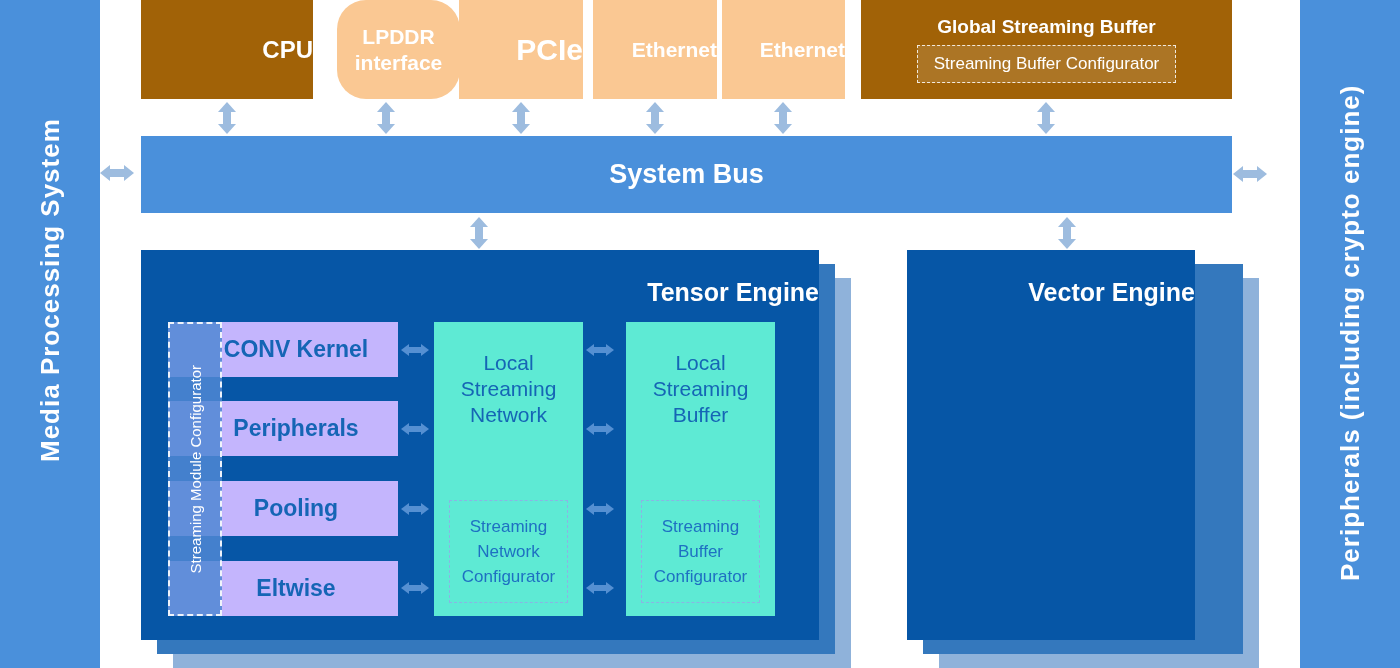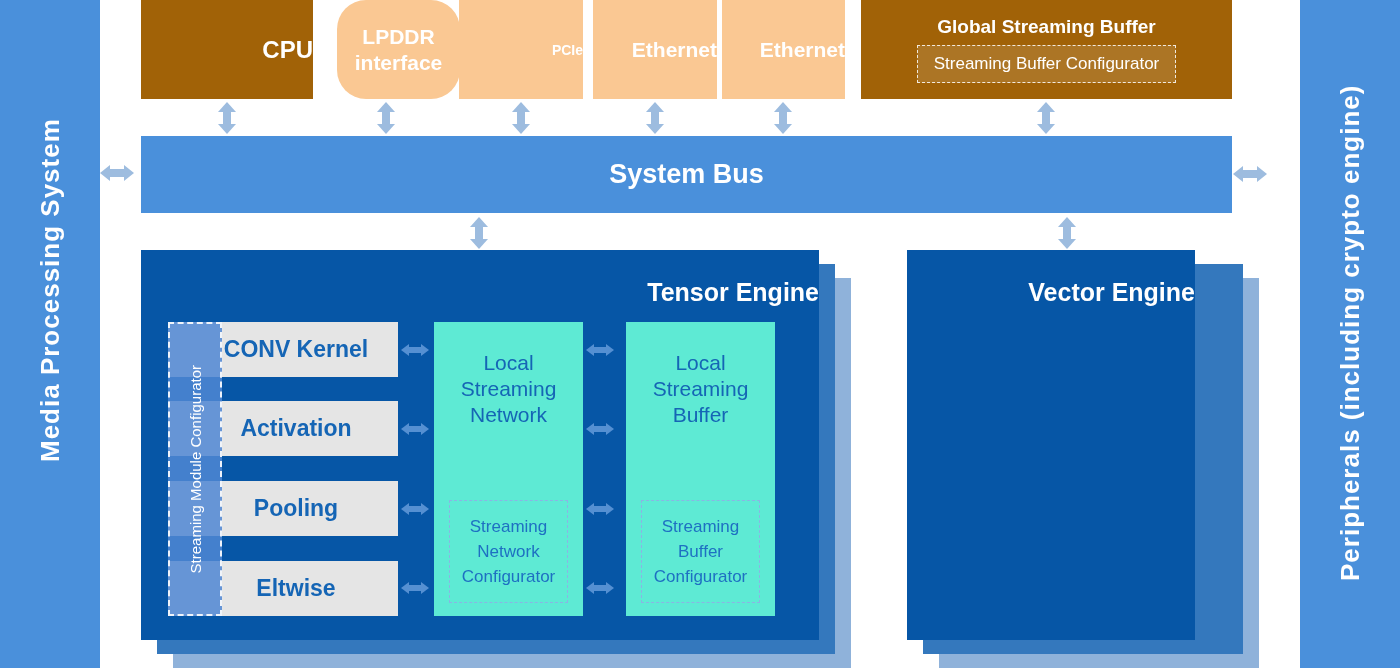--- a/index.html
+++ b/index.html
@@ -53,21 +53,21 @@
   .sa::after{content:"";position:absolute;top:-3px;right:-8px;width:0;height:0;
     border-top:6px solid transparent;border-bottom:6px solid transparent;border-left:8px solid #5590D2;}
 
   
   .layer3{background:#8FB2DA;}
   .layer2{background:#3478BD;}
   .engine{background:#0656A6;}
   .engine-title{position:absolute;top:28px;left:0;width:100%;text-align:right;color:#fff;font-weight:bold;font-size:25px;}
 
   
-  .module{background:#e5e5e5;left:168px;width:230px;height:55px;display:flex;align-items:center;justify-content:center;
+  .module{background:#c4b5fd;left:168px;width:230px;height:55px;display:flex;align-items:center;justify-content:center;
           padding-left:26px;color:#1565B5;font-size:23px;font-weight:bold;z-index:2;}
   .strip{
     left:168px;top:322px;width:54px;height:294px;z-index:3;
     background:rgba(80,135,212,0.85);border:2px dashed rgba(255,255,255,0.9);
     display:flex;align-items:center;justify-content:center;
   }
   .strip .striptext{
     writing-mode:vertical-rl;transform:rotate(180deg);
     color:#ffffff;font-size:15px;font-weight:normal;white-space:nowrap;
   }
@@ -91,21 +91,21 @@
   <div class="abs sidebar" style="left:1300px;">
     <div class="vtext" style="top:95px;height:475px;">Peripherals (including crypto engine)</div>
   </div>
 
   <div class="abs topbox blue" style="left:141px;width:172px;font-size:24px;">
     <span>CPU</span>
   </div>
   <div class="abs topbox orange" style="left:337px;width:123px;font-size:21px;line-height:26px;padding:0 14px;border-radius:29px;">
     <span>LPDDR interface</span>
   </div>
-  <div class="abs topbox orange" style="left:459px;width:124px;font-size:14px;">
+  <div class="abs topbox orange" style="left:459px;width:124px;font-size:30px;">
     <span>PCIe</span>
   </div>
   <div class="abs topbox orange" style="left:593px;width:124px;font-size:21px;">
     <span>Ethernet</span>
   </div>
   <div class="abs topbox orange" style="left:722px;width:123px;font-size:21px;">
     <span>Ethernet</span>
   </div>
   <div class="abs topbox blue gsb" style="left:861px;width:371px;">
     <div class="gsb-title">Global Streaming Buffer</div>
@@ -134,21 +134,21 @@
   <div class="abs layer3" style="left:173px;top:278px;width:678px;height:390px;"></div>
   <div class="abs layer2" style="left:157px;top:264px;width:678px;height:390px;"></div>
   <div class="abs engine" style="left:141px;top:250px;width:678px;height:390px;">
     <div class="engine-title">Tensor Engine</div>
   </div>
 
   <div class="abs module" style="top:322px;">
     <span>CONV Kernel</span>
   </div>
   <div class="abs module" style="top:401px;">
-    <span>Activation</span>
+    <span>Peripherals</span>
   </div>
   <div class="abs module" style="top:561px;">
     <span>Eltwise</span>
   </div>
   <div class="abs module" style="top:481px;">
     <span>Pooling</span>
   </div>
 
   <div class="abs strip">
     <span class="striptext">Streaming Module Configurator</span>

